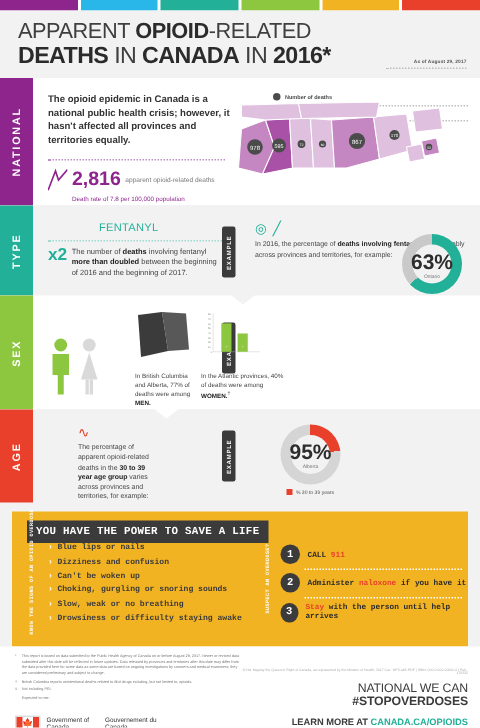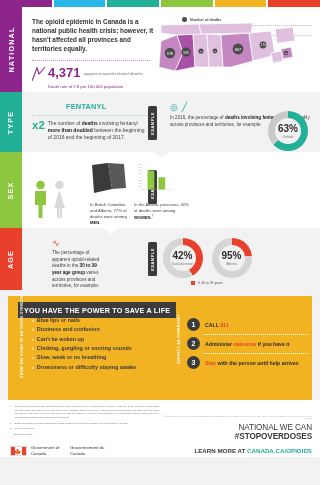--- a/index.html
+++ b/index.html
@@ -62,60 +62,60 @@
   .legend-item { display: flex; align-items: center; gap: 3px; margin-top: 1.4px; }
   .legend-sw { width: 19px; height: 4.2px; border: 0.5px solid #fff; }
   .legend-txt { font-size: 3.5px; color: #4a4a4a; font-weight: 700; }
 
   .mapbox { position: absolute; left: 0; top: 12px; width: 100%; height: 66px; }
 
   
   .type-body { background: #f2f2f2; padding: 10px 8px 8px 10px; display: flex; }
   .half-l { width: 118px; }
   .half-r { flex: 1; padding-left: 6px; }
-  .sec-head { font-size: 7.4px; font-weight: 700; color: #22b098; letter-spacing: 0.2px; padding-left: 34px; }
+  .sec-head { font-size: 7.4px; font-weight: 400; color: #22b098; letter-spacing: 0.2px; padding-left: 34px; }
   .head-rule { border-top: 0.8px dotted #9fdbd0; margin: 3.5px 0 4px; }
   .kv { display: flex; gap: 3px; }
   .kvnum { font-size: 11.5px; font-weight: 700; color: #22b098; line-height: 1; }
   .kvtxt { font-size: 5px; color: #444; line-height: 1.4; }
   .kvtxt b { font-weight: 700; color: #222; }
   .vtab {
     position: absolute; width: 9px; height: 34px; background: #3b3b3b; border-radius: 1.5px;
     display: flex; align-items: center; justify-content: center;
   }
   .vtab span { transform: rotate(-90deg); font-size: 4px; font-weight: 700; color: #fff; letter-spacing: 0.5px; white-space: nowrap; }
   .icons-row { display: flex; gap: 4px; margin-bottom: 3px; font-size: 9px; color: #22b098; }
   .para { font-size: 4.6px; color: #444; line-height: 1.45; }
   .para b { color: #222; }
 
   .donuts { display: flex; gap: 9px; justify-content: center; margin-top: 5px; }
   .donut { position: relative; width: 40px; height: 40px; border-radius: 50%; }
   .donut .hole {
     position: absolute; inset: 7px; background: #f2f2f2; border-radius: 50%;
     display: flex; flex-direction: column; align-items: center; justify-content: center;
   }
-  .donut .pct { font-size: 10px; font-weight: 700; color: #2d2d2d; line-height: 1; }
+  .donut .pct { font-size: 14px; font-weight: 700; color: #2d2d2d; line-height: 1; }
   .donut .nm { font-size: 3.3px; color: #777; margin-top: 1px; }
 
   
   .sex-body { background: #ffffff; padding: 9px 8px 8px 10px; display: flex; }
   .people { display: flex; gap: 2px; align-items: flex-end; padding-top: 4px; }
   .kvnum-g { color: #8dc63f; }
   .chartbox { width: 62px; height: 46px; position: relative; }
   .cap-small { font-size: 4.2px; color: #444; line-height: 1.4; margin-top: 3px; }
   .cap-small b { color: #222; }
 
   
   .age-body { background: #f2f2f2; padding: 10px 8px 7px 10px; display: flex; }
   .kvnum-r { color: #e8402a; }
   .donut-legend { display: flex; align-items: center; gap: 2px; justify-content: center; margin-top: 3px; font-size: 3.4px; color: #555; }
   .dl-sw { width: 4px; height: 4px; background: #e8402a; }
 
   
-  .power { background: #f2b323; margin: 6px 8px 0 8px; position: relative; height: 104px; }
+  .power { background: #f2b323; margin: 6px 8px 0 8px; position: relative; height: 90px; font-family: Liberation Mono, monospace; }
   .power-title {
     background: #3b3b3b; color: #fff; font-size: 7.2px; font-weight: 700;
     letter-spacing: 0.2px; padding: 3.5px 6px; display: inline-block;
     position: absolute; left: 10px; top: 6px;
   }
   .power-cols { position: absolute; top: 22px; left: 0; right: 0; display: flex; }
   .pcol-l { width: 165px; position: relative; padding-left: 10px; }
   .pcol-r { flex: 1; position: relative; padding-left: 4px; }
   .vlabel {
     position: absolute; white-space: nowrap; font-size: 3.4px; font-weight: 700;
@@ -157,37 +157,43 @@
 
   <div class="topbar">
     <div style="background:#8e258d"></div>
     <div style="background:#29b6e8"></div>
     <div style="background:#22b098"></div>
     <div style="background:#8dc63f"></div>
     <div style="background:#f2b323"></div>
     <div style="background:#e8402a"></div>
   </div>
 
+  <div class="titlewrap">
+    <div class="title-l1"><span>APPARENT </span><b>OPIOID</b><span>-RELATED</span></div>
+    <div class="title-l2"><b>DEATHS</b><span> IN </span><b>CANADA</b><span> IN </span><b>2016*</b></div>
+    <div class="asof-rule"></div>
+    <div class="asof">As of August 29, 2017</div>
+  </div>
 
   <div class="section national" style="height:85px">
     <div class="railband" style="background:#8e258d">
       <div class="rail-label">NATIONAL</div>
     </div>
     <div class="body">
       <div class="nat-inner">
         <div class="nat-left">
           <div class="nat-lead">The opioid epidemic in Canada is a national public health crisis; however, it hasn't affected all provinces and territories equally.</div>
           <div class="nat-rule"></div>
           <div class="statrow">
             <svg class="spark" viewBox="0 0 13 15">
               <path d="M0 15 L5 2 L7 8 L13 1" fill="none" stroke="#8e258d" stroke-width="1.1"></path>
             </svg>
             <div>
               <div style="display:flex;gap:3px;align-items:flex-start">
-                <div class="bignum">4,371</div>
+                <div class="bignum">2,816</div>
                 <div class="statcap">apparent opioid-related deaths</div>
               </div>
             </div>
           </div>
           <div class="subcap">Death rate of 7.8 per 100,000 population</div>
         </div>
         <div class="nat-right">
           <div style="padding-left:22px">
             <div class="legend-deaths">
               <span class="legend-dot"></span>
@@ -355,26 +361,20 @@
       <div class="notch" style="border-top:7px solid #ffffff;top:-1px;left:30%"></div>
       <div class="vtab" style="left:126px;top:14px">
         <span>EXAMPLE</span>
       </div>
       <div class="half-r" style="padding-left:20px;width:70px;flex:0 0 70px">
         <div style="font-size:9px;color:#e8402a;margin-bottom:2px">∿</div>
         <div class="para"><span>The percentage of apparent opioid-related deaths in the </span><b>30 to 39 year age group</b><span> varies across provinces and territories, for example:</span></div>
       </div>
       <div style="flex:1">
         <div class="donuts" style="margin-top:0">
-          <div class="donut" style="background:conic-gradient(#e8402a 0% 42%, #d5d5d5 42% 100%)">
-            <div class="hole" style="background:#f2f2f2">
-              <div class="pct">42%</div>
-              <div class="nm">Saskatchewan</div>
-            </div>
-          </div>
           <div class="donut" style="background:conic-gradient(#e8402a 0% 23%, #d5d5d5 23% 100%)">
             <div class="hole" style="background:#f2f2f2">
               <div class="pct">95%</div>
               <div class="nm">Alberta</div>
             </div>
           </div>
         </div>
         <div class="donut-legend">
           <span class="dl-sw"></span>
           <span>% 30 to 39 years</span>

